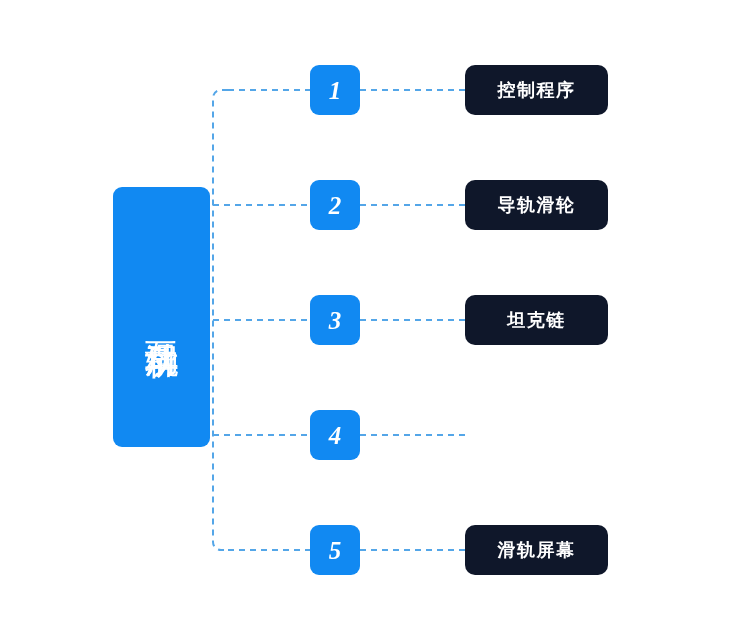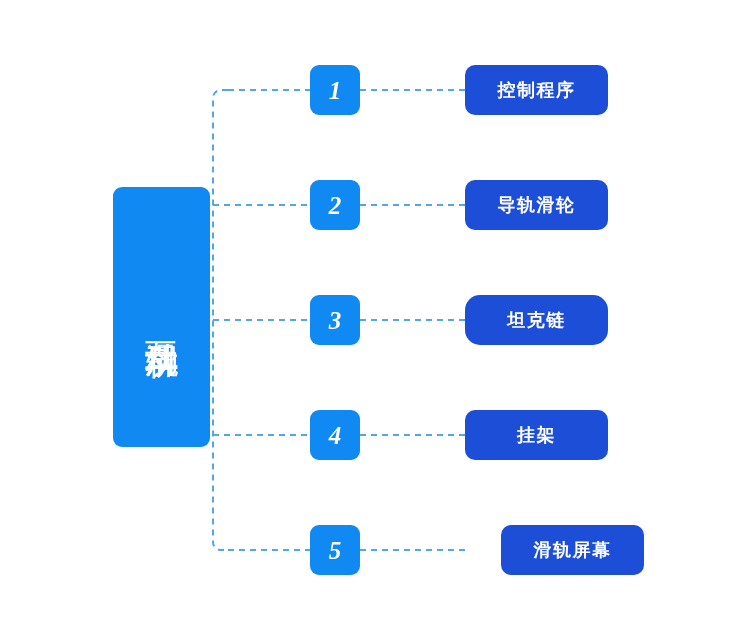--- a/index.html
+++ b/index.html
@@ -73,21 +73,21 @@
     font-family: "Liberation Serif", "DejaVu Serif", serif;
     line-height: 1;
   }
 
   
   .leaf-box {
     position: absolute;
     left: 465px;
     width: 143px;
     height: 50px;
-    background: #1d4ed8;
+    background: #0f172a;
     border-radius: 10px;
     display: flex;
     align-items: center;
     justify-content: center;
   }
   .leaf-box span {
     color: #ffffff;
     font-size: 18px;
     font-weight: 700;
     letter-spacing: 1.5px;
@@ -132,31 +132,28 @@
   <div class="num-badge" style="top:180px;">
     <span>2</span>
   </div>
   <div class="leaf-box" style="top:180px;text-align:right;">
     <span>导轨滑轮</span>
   </div>
 
   <div class="num-badge" style="top:295px;">
     <span>3</span>
   </div>
-  <div class="leaf-box" style="top:295px;border-radius:15px;">
+  <div class="leaf-box" style="top:295px;">
     <span>坦克链</span>
   </div>
 
   <div class="num-badge" style="top:410px;">
     <span>4</span>
   </div>
-  <div class="leaf-box" style="top:410px;">
-    <span>挂架</span>
-  </div>
 
   <div class="num-badge" style="top:525px;">
     <span>5</span>
   </div>
-  <div class="leaf-box" style="top:525px;margin-left:36px;">
+  <div class="leaf-box" style="top:525px;">
     <span>滑轨屏幕</span>
   </div>
 
 </div>
 
 </body></html>

